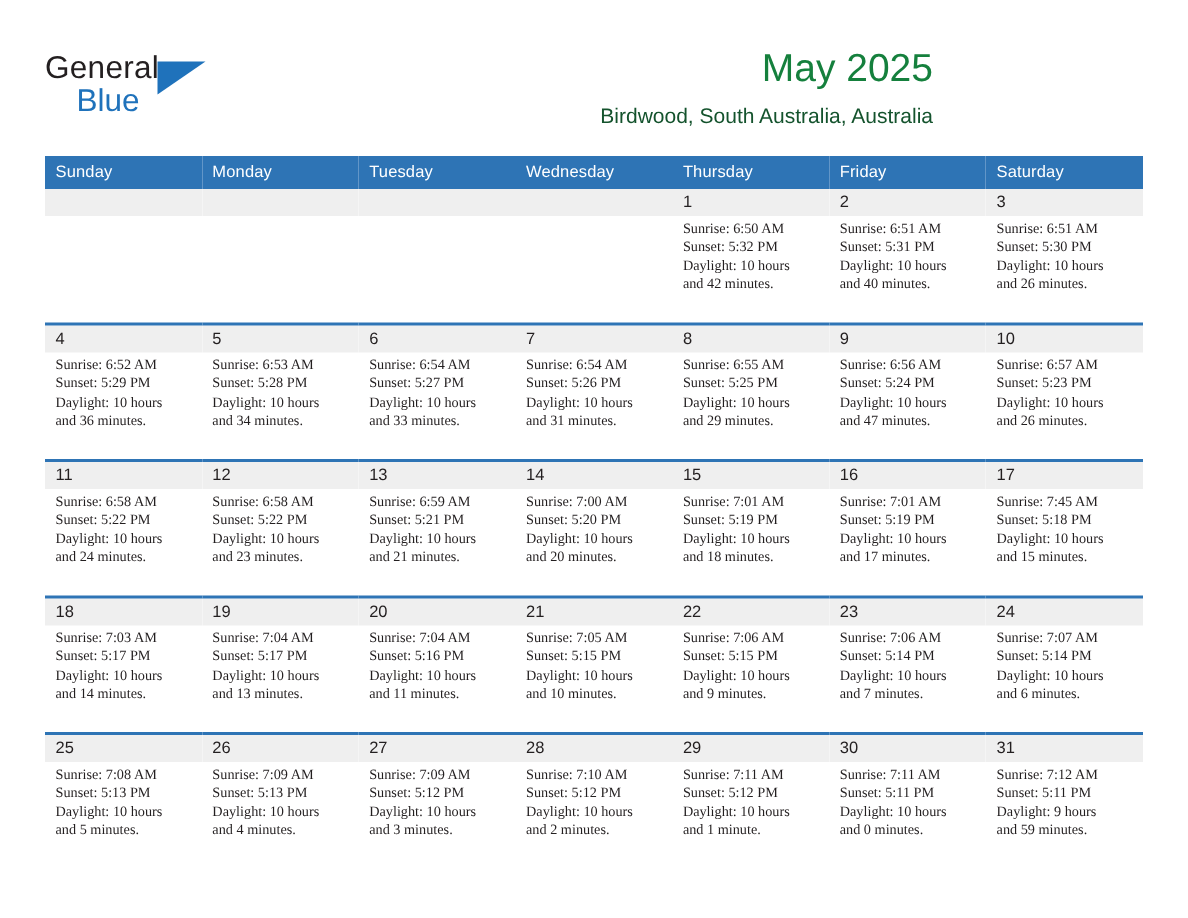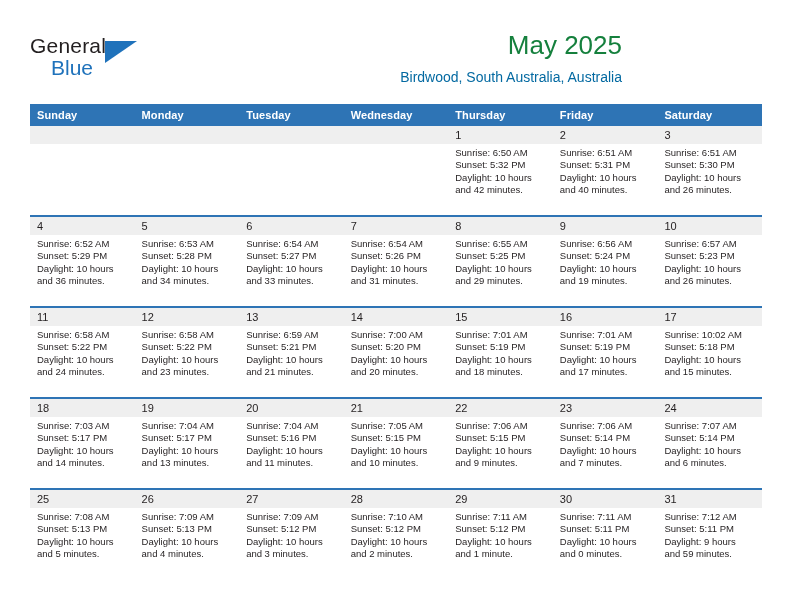--- a/index.html
+++ b/index.html
@@ -69,40 +69,40 @@
     text-align: right;
   }
   .cal-title {
     font-size: 26px;
     color: #15803d;
     line-height: 34px;
     white-space: nowrap;
   }
   .cal-subtitle {
     font-size: 14px;
-    color: #0369a1;
+    color: #14532d;
     line-height: 22px;
     margin-top: 4px;
     white-space: nowrap;
   }
 
   
   .calendar {
     position: absolute;
     left: 30px;
     top: 104px;
     width: 732px;
     border-collapse: collapse;
     table-layout: fixed;
   }
   .calendar th {
     background: #2e74b5;
     color: #ffffff;
     font-size: 11px;
-    font-weight: bold;
+    font-weight: normal;
     text-align: left;
     padding: 5px 0 5px 7px;
     height: 12px;
     letter-spacing: .1px;
   }
   .calendar td {
     vertical-align: top;
     padding: 0;
     height: 89px;
     border-top: 2px solid #2e74b5;
@@ -117,20 +117,21 @@
     padding: 2px 0 0 7px;
     box-sizing: border-box;
   }
   .daynum {
     font-size: 11px;
     color: #231f20;
     line-height: 14px;
   }
   .cell-body {
     padding: 3px 7px 0 7px;
+    font-family: Liberation Serif, serif;
   }
   .cell-line {
     font-size: 9.5px;
     line-height: 12.3px;
     color: #231f20;
     white-space: nowrap;
   }
   .empty .daynum-bar {
     background: #efefef;
   }
@@ -280,21 +281,21 @@
             </div>
           </td>
           <td>
             <div class="daynum-bar">
               <div class="daynum">9</div>
             </div>
             <div class="cell-body">
               <div class="cell-line">Sunrise: 6:56 AM</div>
               <div class="cell-line">Sunset: 5:24 PM</div>
               <div class="cell-line">Daylight: 10 hours</div>
-              <div class="cell-line">and 19 minutes.</div>
+              <div class="cell-line">and 47 minutes.</div>
             </div>
           </td>
           <td>
             <div class="daynum-bar">
               <div class="daynum">10</div>
             </div>
             <div class="cell-body">
               <div class="cell-line">Sunrise: 6:57 AM</div>
               <div class="cell-line">Sunset: 5:23 PM</div>
               <div class="cell-line">Daylight: 10 hours</div>
@@ -367,21 +368,21 @@
               <div class="cell-line">Sunset: 5:19 PM</div>
               <div class="cell-line">Daylight: 10 hours</div>
               <div class="cell-line">and 17 minutes.</div>
             </div>
           </td>
           <td>
             <div class="daynum-bar">
               <div class="daynum">17</div>
             </div>
             <div class="cell-body">
-              <div class="cell-line">Sunrise: 10:02 AM</div>
+              <div class="cell-line">Sunrise: 7:45 AM</div>
               <div class="cell-line">Sunset: 5:18 PM</div>
               <div class="cell-line">Daylight: 10 hours</div>
               <div class="cell-line">and 15 minutes.</div>
             </div>
           </td>
         </tr>
         <tr class="week-4">
           <td>
             <div class="daynum-bar">
               <div class="daynum">18</div>

